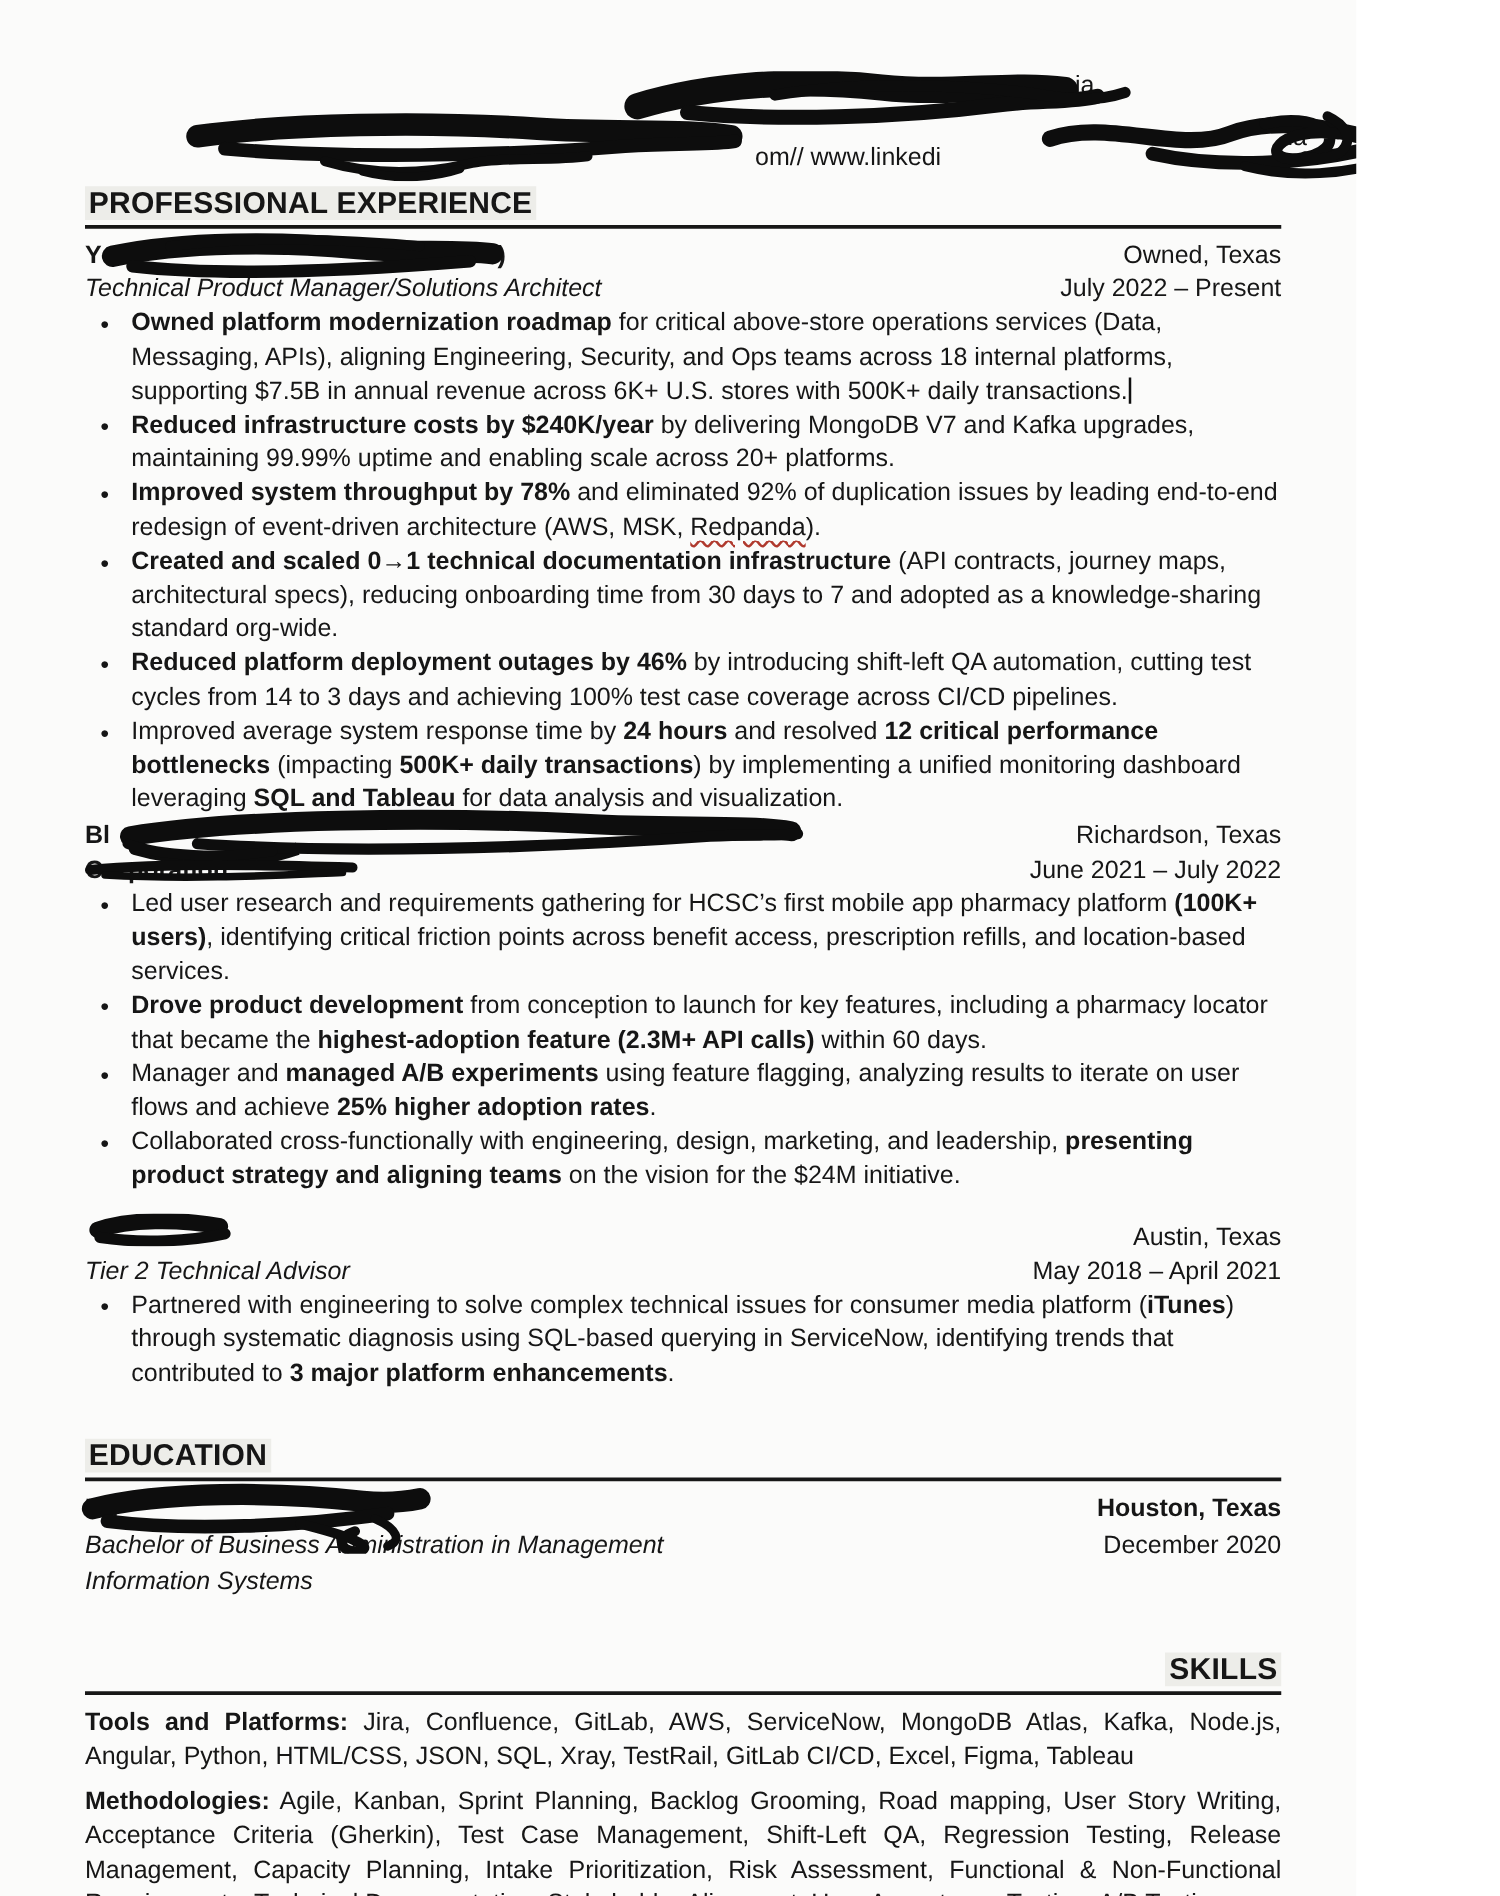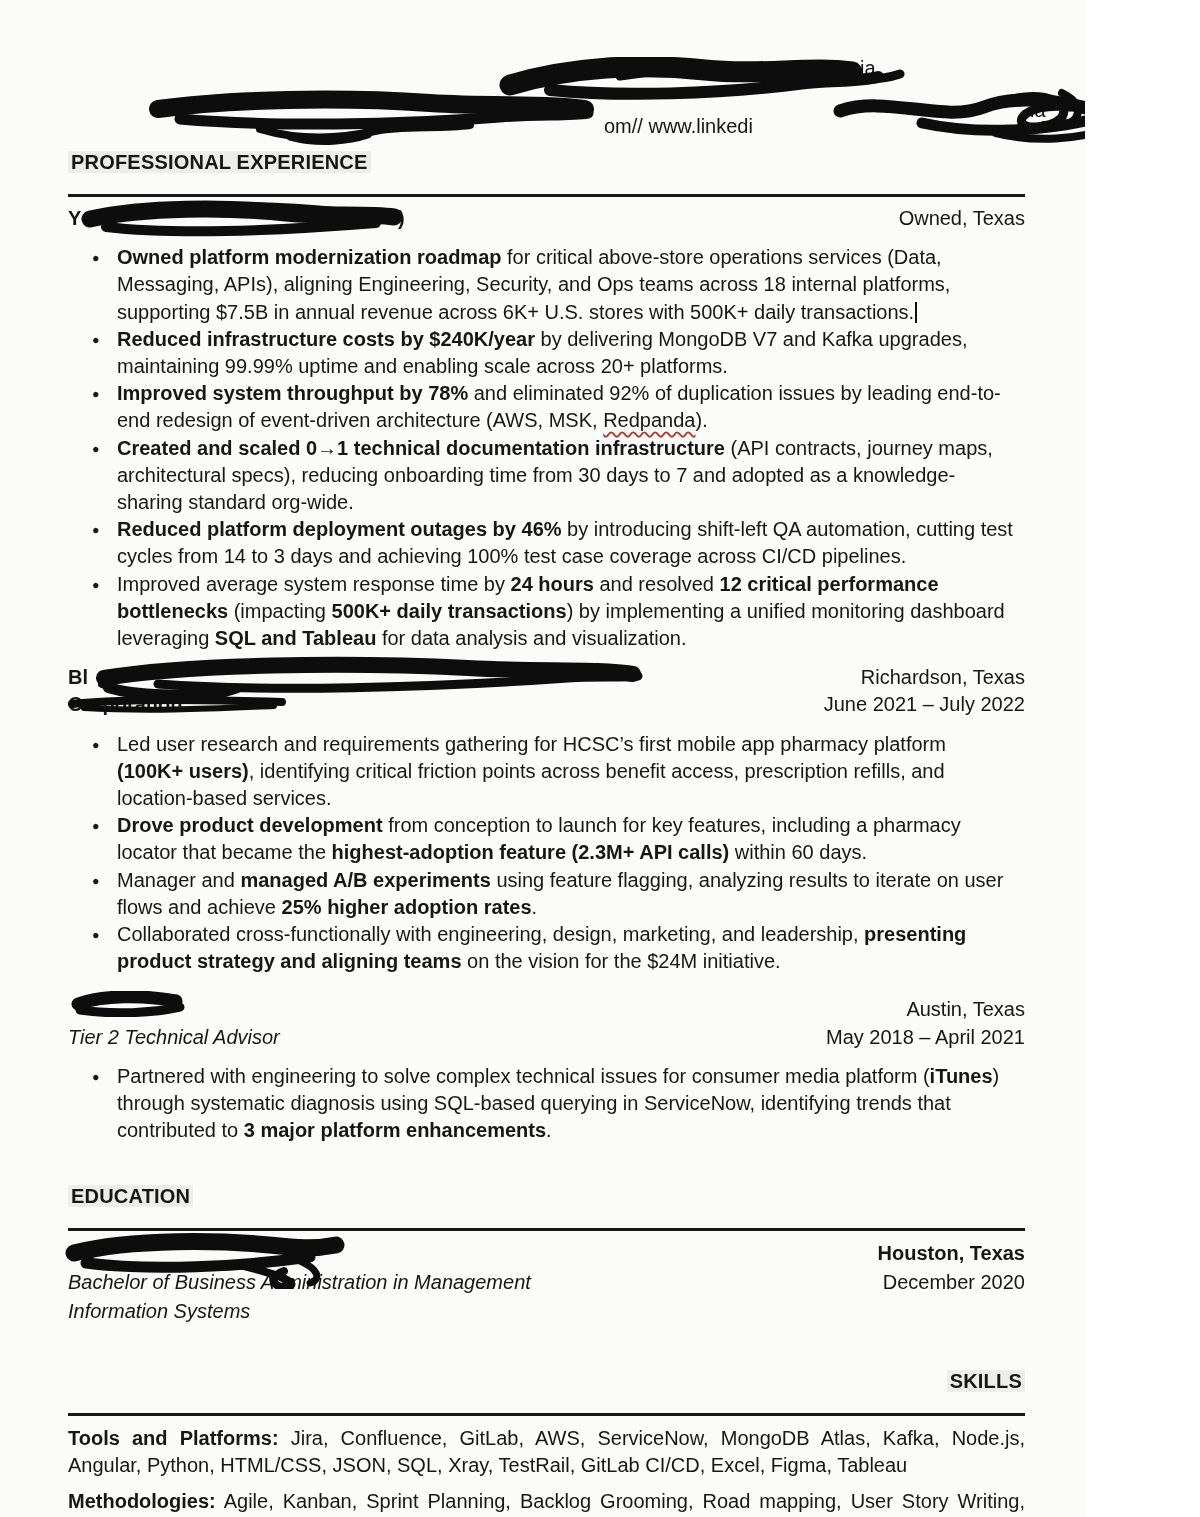--- a/index.html
+++ b/index.html
@@ -17,33 +17,33 @@
 
   
   .hdr{ position:relative; height:96px; }
   .hdr .frag{ position:absolute; }
   .scrib{ position:absolute; pointer-events:none; }
   .scrib path{ fill:none; stroke:#0d0d0d; stroke-linecap:round; }
   .under{ z-index:1; } .over{ z-index:2; }
 
   
   h2{
-    font-size:20px; line-height:23px; margin:0; padding-bottom:20px;
+    font-size:24px; line-height:23px; margin:0; padding-bottom:6px;
     border-bottom:3px solid #171717; letter-spacing:.2px;
   }
   h2 .hl{ background:#edede9; padding:0 3px; }
 
   
   .row{ display:flex; justify-content:space-between; align-items:baseline; position:relative; }
   .row .left{ position:relative; }
   .row .right{ white-space:nowrap; text-align:right; }
   .mt2{ margin-top:2px; } .mt8{ margin-top:8px; } .mt14{ margin-top:14px; }
 
   
-  ul.bullets{ list-style:none; margin:12px; padding:0; }
+  ul.bullets{ list-style:none; margin:0; padding:0; }
   ul.bullets li{ position:relative; padding-left:37px; }
   ul.bullets li::before{
     content:"●"; position:absolute; left:12px; top:1px; font-size:12.5px;
   }
   .wavy{
     text-decoration-line:underline; text-decoration-style:wavy;
     text-decoration-color:var(--squiggle); text-decoration-thickness:2px;
     text-underline-offset:4px;
   }
   .caret{
@@ -93,20 +93,24 @@
     <div class="left">
       <span class="b">Y</span>
       <span class="b" style="position:absolute;left:330px">)</span>
       <svg class="scrib over" style="left:8px;top:-6px" width="330" height="40" viewBox="0 0 330 40">
         <path d="M14 20 C 70 8, 150 8, 210 14 C 250 18, 290 14, 318 18" stroke-width="17"></path>
         <path d="M30 28 C 100 36, 200 32, 300 24" stroke-width="10"></path>
         <path d="M60 12 C 120 4, 200 6, 260 12" stroke-width="8"></path>
       </svg>
     </div>
     <div class="right">Owned, Texas</div>
+  </div>
+  <div class="row">
+    <div class="left it">Technical Product Manager/Solutions Architect</div>
+    <div class="right">July 2022 – Present</div>
   </div>
   <ul class="bullets">
       <li><span class="b">Owned platform modernization roadmap</span><span> for critical above-store operations services (Data, Messaging, APIs), aligning Engineering, Security, and Ops teams across 18 internal platforms, supporting $7.5B in annual revenue across 6K+ U.S. stores with 500K+ daily transactions.</span><span class="caret"></span></li>
       <li><span class="b">Reduced infrastructure costs by $240K/year</span><span> by delivering MongoDB V7 and Kafka upgrades, maintaining 99.99% uptime and enabling scale across 20+ platforms.</span></li>
       <li><span class="b">Improved system throughput by 78%</span><span> and eliminated 92% of duplication issues by leading end-to-end redesign of event-driven architecture (AWS, MSK, </span><span class="wavy">Redpanda</span><span>).</span></li>
       <li><span class="b">Created and scaled 0→1 technical documentation infrastructure</span><span> (API contracts, journey maps, architectural specs), reducing onboarding time from 30 days to 7 and adopted as a knowledge-sharing standard org-wide.</span></li>
       <li><span class="b">Reduced platform deployment outages by 46%</span><span> by introducing shift-left QA automation, cutting test cycles from 14 to 3 days and achieving 100% test case coverage across CI/CD pipelines.</span></li>
       <li><span>Improved average system response time by </span><span class="b">24 hours</span><span> and resolved </span><span class="b">12 critical performance bottlenecks</span><span> (impacting </span><span class="b">500K+ daily transactions</span><span>) by implementing a unified monitoring dashboard leveraging </span><span class="b">SQL and Tableau</span><span> for data analysis and visualization.</span></li>
     </ul>
 

